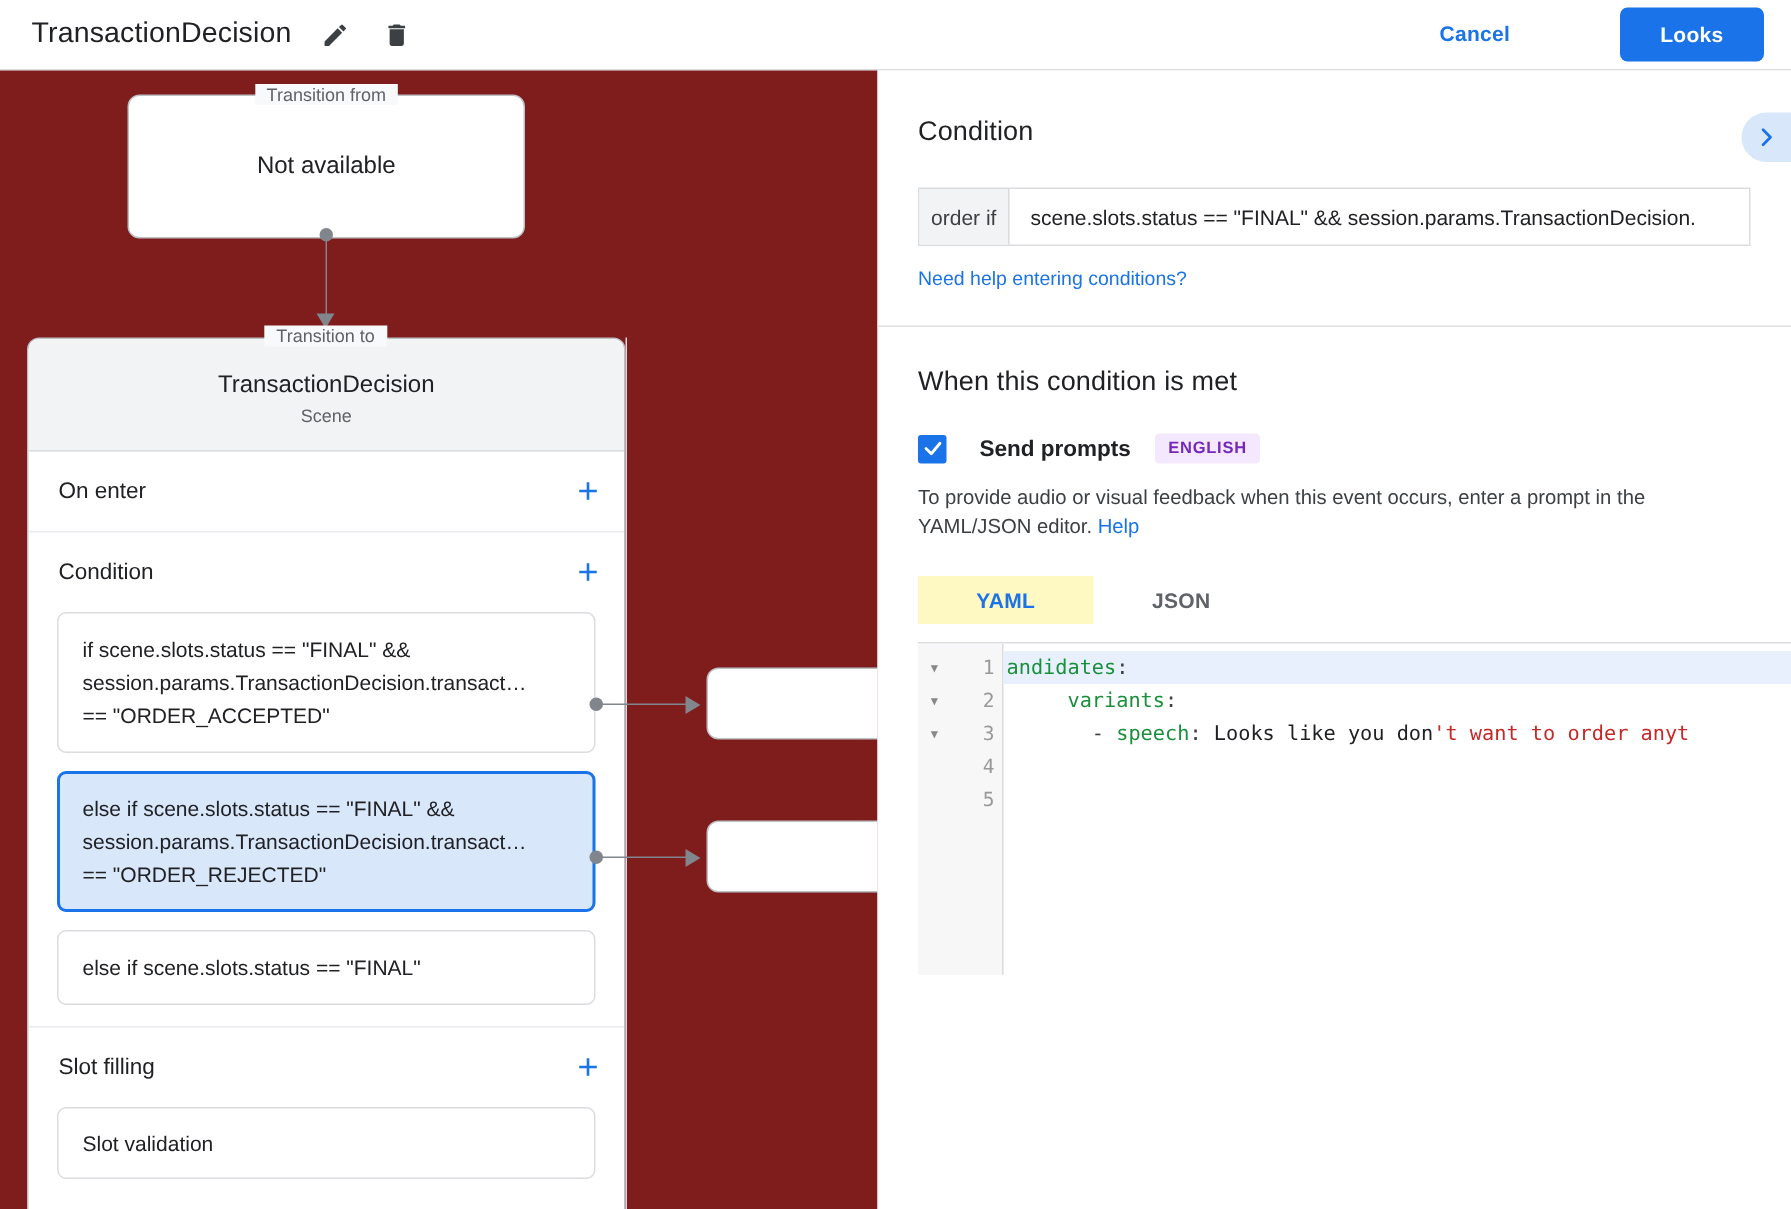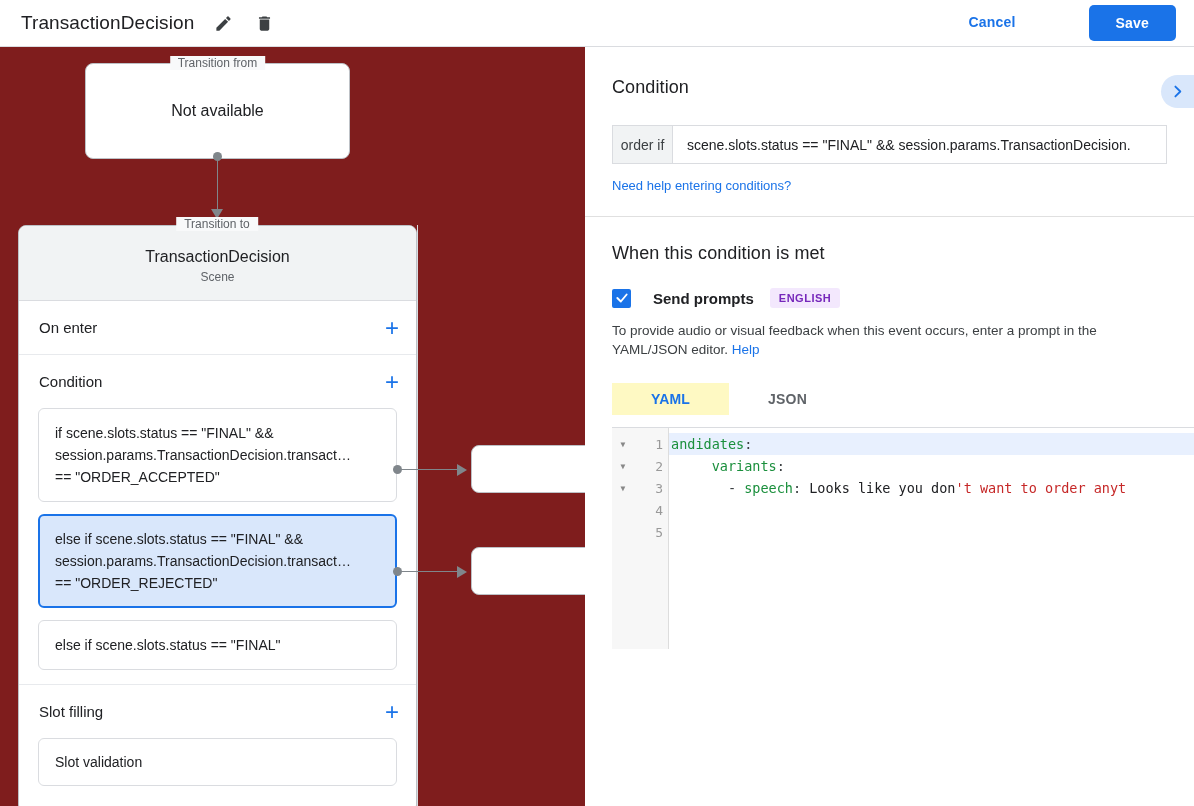--- a/index.html
+++ b/index.html
@@ -420,21 +420,21 @@
     </div>
 
     <div class="hdr-iconbtn">
       <svg width="19" height="19" viewBox="0 0 24 24" fill="#3c4043">
         <path d="M6 19c0 1.1.9 2 2 2h8c1.1 0 2-.9 2-2V7H6v12zM19 4h-3.5l-1-1h-5l-1 1H5v2h14V4z"></path>
       </svg>
     </div>
 
     <div class="hdr-right">
       <button class="btn-cancel">Cancel</button>
-      <button class="btn-save">Save</button>
+      <button class="btn-save">Looks</button>
     </div>
   </div>
 
   <div class="graph-pane">
 
     <div class="fs-node" style="left:85px; top:16px; width:265px; height:96px;">
       <div class="fs-legend">Transition from</div>
       <div class="fs-body">
         <div class="node-main">Not available</div>
       </div>

